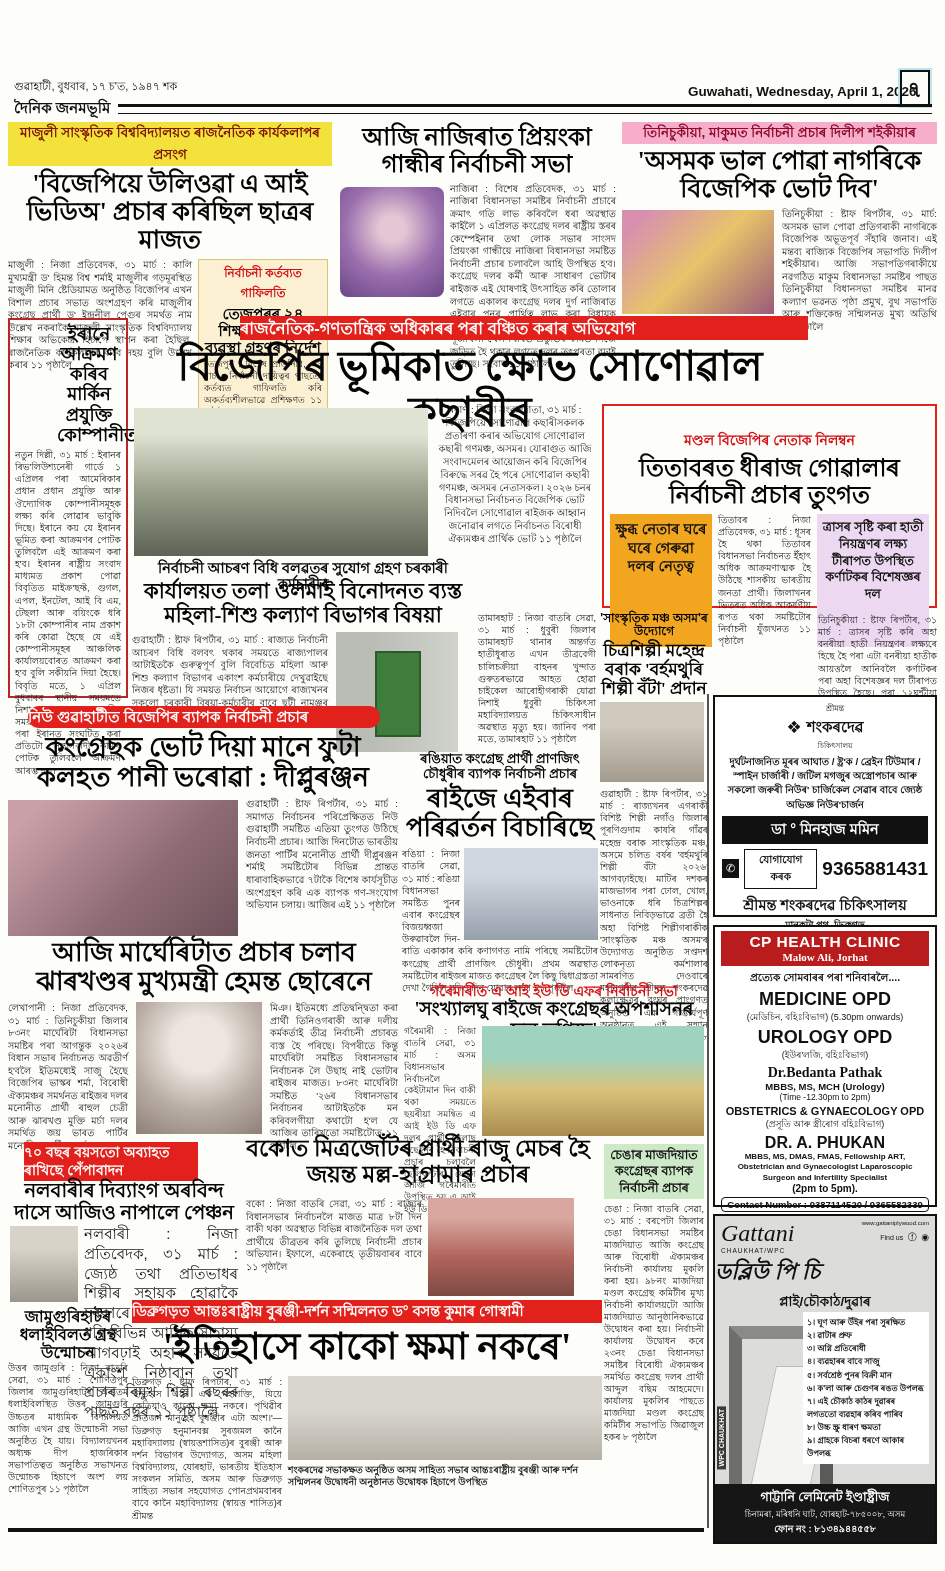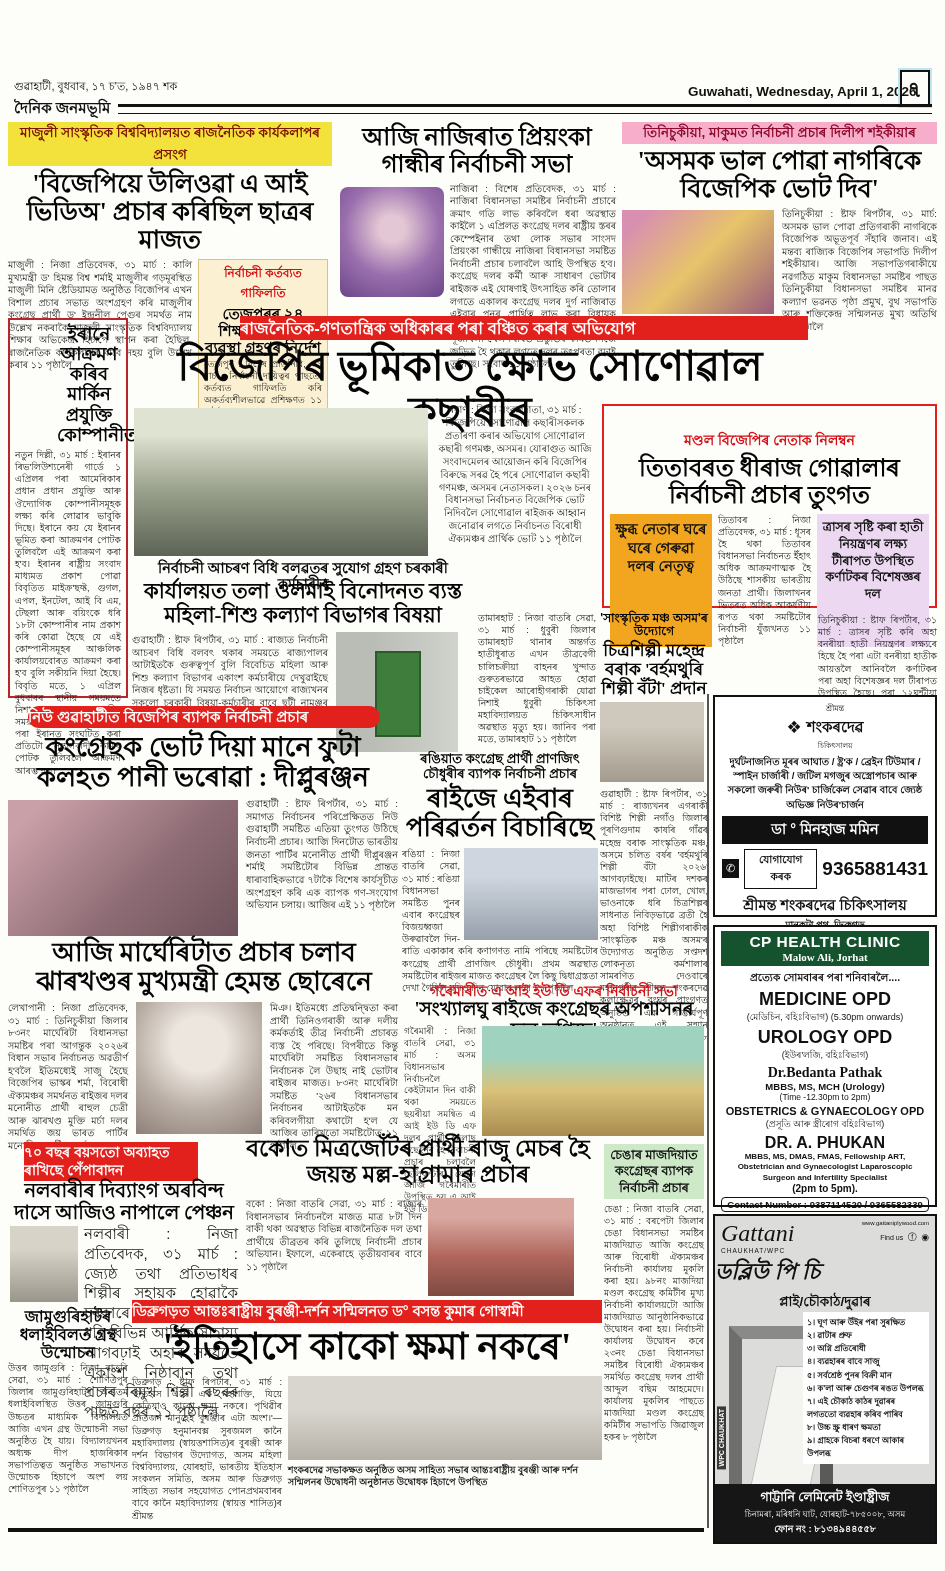--- a/index.html
+++ b/index.html
@@ -174,21 +174,21 @@
       <span style="background:#111;color:#fff;font-size:11px;padding:3px 4px;">✆</span>
       <span style="border:1px solid #111;font-size:10.5px;padding:2px 4px;font-weight:bold;">যোগাযোগ কৰক</span>
       <span style="font-size:19px;font-weight:bold;">9365881431</span>
     </div>
     <div style="font-size:14.5px;font-weight:bold;margin-top:5px;">শ্ৰীমন্ত শংকৰদেৱ চিকিৎসালয়</div>
     <div style="font-size:9.5px;font-weight:bold;">মানকটা পথ, ডিব্ৰুগড়</div>
     <div style="font-size:12px;font-weight:bold;">☎ ০৩৭৩-২৩২৭৭১৭</div>
   </div>
 
   <div class="abs ad" style="left:713px;top:925px;width:224px;height:282px;padding:4px 6px;text-align:center;">
-    <div style="background:#14532d;color:#fff;padding:2px 0 3px;">
+    <div style="background:#b91c1c;color:#fff;padding:2px 0 3px;">
       <div style="font-size:15.5px;font-weight:bold;letter-spacing:.5px;">CP HEALTH CLINIC</div>
       <div style="font-size:11px;font-weight:bold;font-family:'Liberation Serif',serif;">Malow Ali, Jorhat</div>
     </div>
     <div style="font-size:10.5px;font-weight:bold;margin-top:4px;">প্ৰত্যেক সোমবাৰৰ পৰা শনিবাৰলৈ....</div>
     <div style="font-size:18px;font-weight:bold;margin-top:2px;">MEDICINE OPD</div>
     <div style="font-size:9px;">(মেডিচিন, বহিঃবিভাগ) (5.30pm onwards)</div>
     <div style="font-size:18px;font-weight:bold;margin-top:2px;">UROLOGY OPD</div>
     <div style="font-size:9px;">(ইউৰ'লজি, বহিঃবিভাগ)</div>
     <div style="font-size:14px;font-weight:bold;font-family:'Liberation Serif',serif;margin-top:2px;">Dr.Bedanta Pathak</div>
     <div style="font-size:9.5px;font-weight:bold;">MBBS, MS, MCH (Urology)</div>

